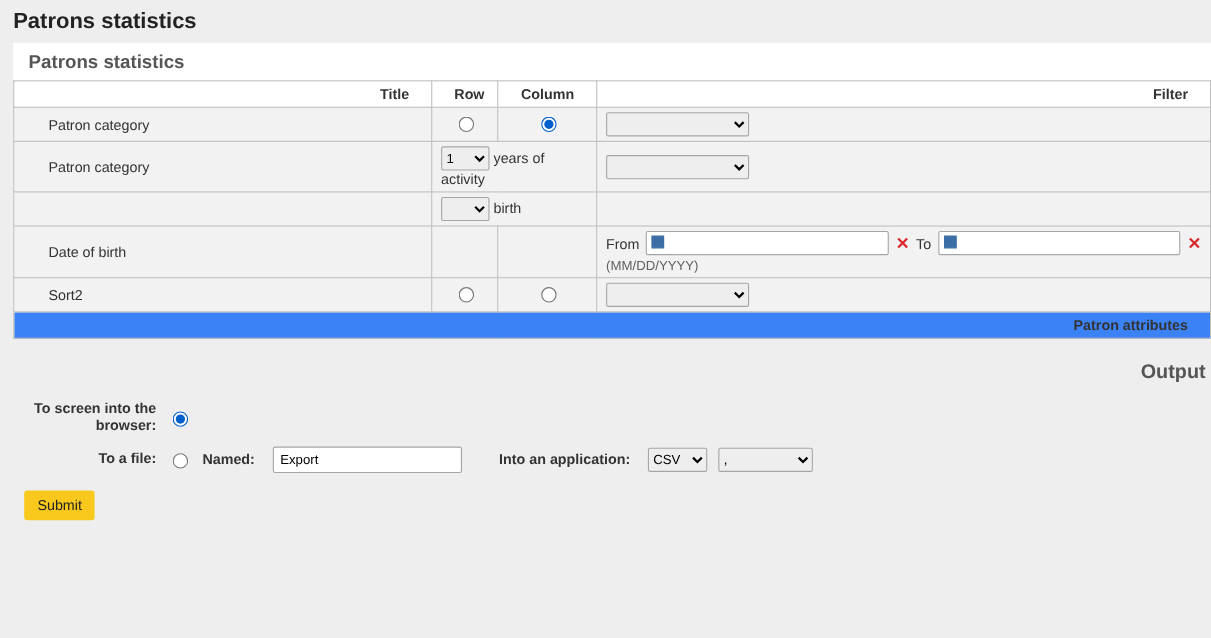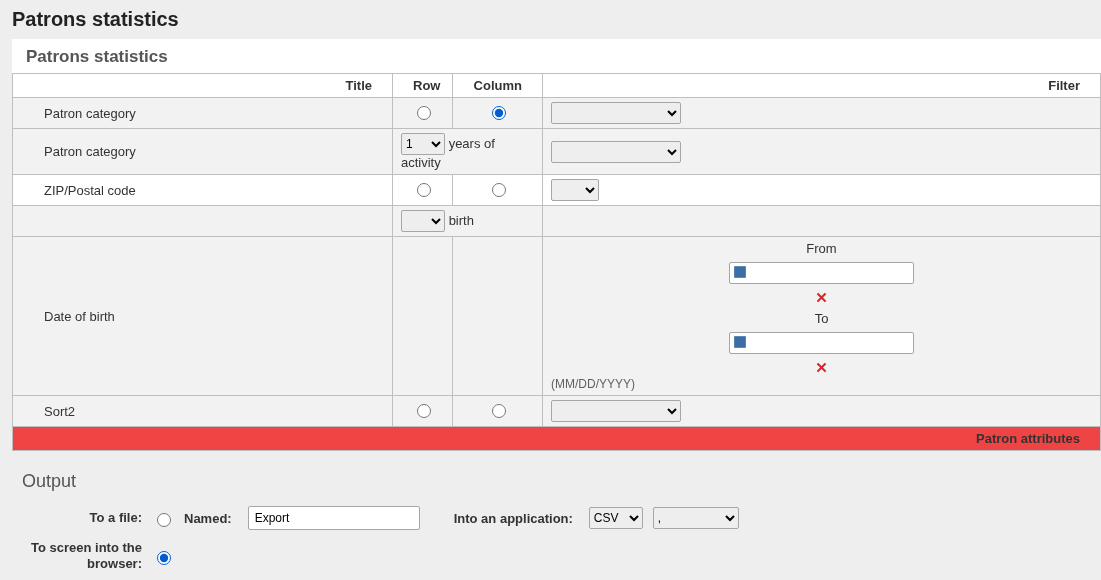--- a/index.html
+++ b/index.html
@@ -35,30 +35,30 @@
   td.center{text-align:center;}
   input[type=radio]{width:14px;height:14px;accent-color:var(--curr);}
   select{background:#eeeeee;border:1px solid #a6a6a6;border-radius:2px;font-size:12px;height:22px;}
   select.wide{width:130px;}
   select.wider{width:240px;}
   select.small{width:48px;}
   select.med{width:65px;}
   select.tiny{width:44px;}
   select.app{width:54px;}
   select.delim{width:86px;}
-  .filter-date{display:flex;align-items:center;gap:6px;white-space:nowrap;flex-direction:column;}
+  .filter-date{display:flex;align-items:center;gap:6px;white-space:nowrap;}
   .date-input-wrap{position:relative;flex:1;display:inline-block;}
   .date-input{width:100%;height:22px;border:1px solid #a6a6a6;border-radius:2px;padding:0 4px 0 24px;font-size:12px;box-sizing:border-box;background:#fff;}
   .cal-icon{position:absolute;left:4px;top:3px;width:14px;height:14px;pointer-events:none;}
   .x-icon{color:var(--warn);font-weight:700;font-size:15px;cursor:pointer;line-height:1;}
   .hint{color:#606060;font-size:12px;margin-top:2px;}
-  tr.section-sub th{background:#ef4444;font-weight:700;}
+  tr.section-sub th{background:#3b82f6;font-weight:700;}
   
   .output{margin:0 0 0 4px;padding:4px 0 10px 10px;}
-  .output h2{margin:4px 16px 14px 0;font-size:18px;font-weight:400;color:var(--heading);}
+  .output h2{margin:4px 5px 14px 0;font-size:18px;font-weight:700;color:var(--heading);text-align:right;}
   .out-row{display:flex;align-items:center;margin:4px 0 10px 0;gap:10px;}
   .out-label{width:120px;text-align:right;font-weight:700;font-size:13px;line-height:1.25;}
   .out-label.thin{font-weight:700;}
   .named-label{font-weight:700;margin:0 6px 0 0;}
   .intoapp-label{font-weight:700;margin:0 6px 0 24px;}
   .text-input{height:22px;border:1px solid #a6a6a6;border-radius:2px;padding:0 6px;font-size:12px;width:158px;background:#fff;}
   .submit-btn{margin:6px 0 0 0;display:inline-block;border:none;background:var(--btn);color:#222;font-size:13px;padding:6px 12px;border-radius:3px;cursor:pointer;}
   .merge4{padding:4px 8px;}
   svg.cal path{fill:#3b6ea5;}
 </style>
@@ -100,26 +100,20 @@
           <td class="title">Patron category</td>
           <td colspan="2" class="merge4">
             <select class="tiny">
               <option>1</option>
             </select>
             <span>years of activity</span>
           </td>
           <td><select class="wide"><option></option></select></td>
         </tr>
 
-        <tr class="plain">
-          <td class="title">ZIP/Postal code</td>
-          <td class="center"><input type="radio" name="rc2" style=""></td>
-          <td class="center"><input type="radio" name="rc2" style=""></td>
-          <td><select class="small"><option></option></select></td>
-        </tr>
 
         <tr class="alt">
           <td class="title"></td>
           <td colspan="2" class="merge4">
             <select class="tiny"><option></option></select>
             <span>birth</span>
           </td>
           <td></td>
         </tr>
 
@@ -163,29 +157,29 @@
           <th colspan="4">Patron attributes</th>
         </tr>
       </tbody>
     </table>
   </div>
 
   <div class="output">
     <h2>Output</h2>
 
     <div class="out-row">
+      <div class="out-label">To screen into the browser:</div>
+      <input type="radio" name="out" checked="" style="">
+    </div>
+
+    <div class="out-row">
       <div class="out-label thin">To a file:</div>
       <input type="radio" name="out" style="">
       <span class="named-label">Named:</span>
       <input class="text-input" type="text" value="Export" style="">
       <span class="intoapp-label">Into an application:</span>
       <select class="app"><option>CSV</option></select>
       <select class="delim"><option>,</option></select>
     </div>
 
-    <div class="out-row">
-      <div class="out-label">To screen into the browser:</div>
-      <input type="radio" name="out" checked="" style="">
-    </div>
-
     <button class="submit-btn">Submit</button>
   </div>
 </div>
 
 </body></html>

